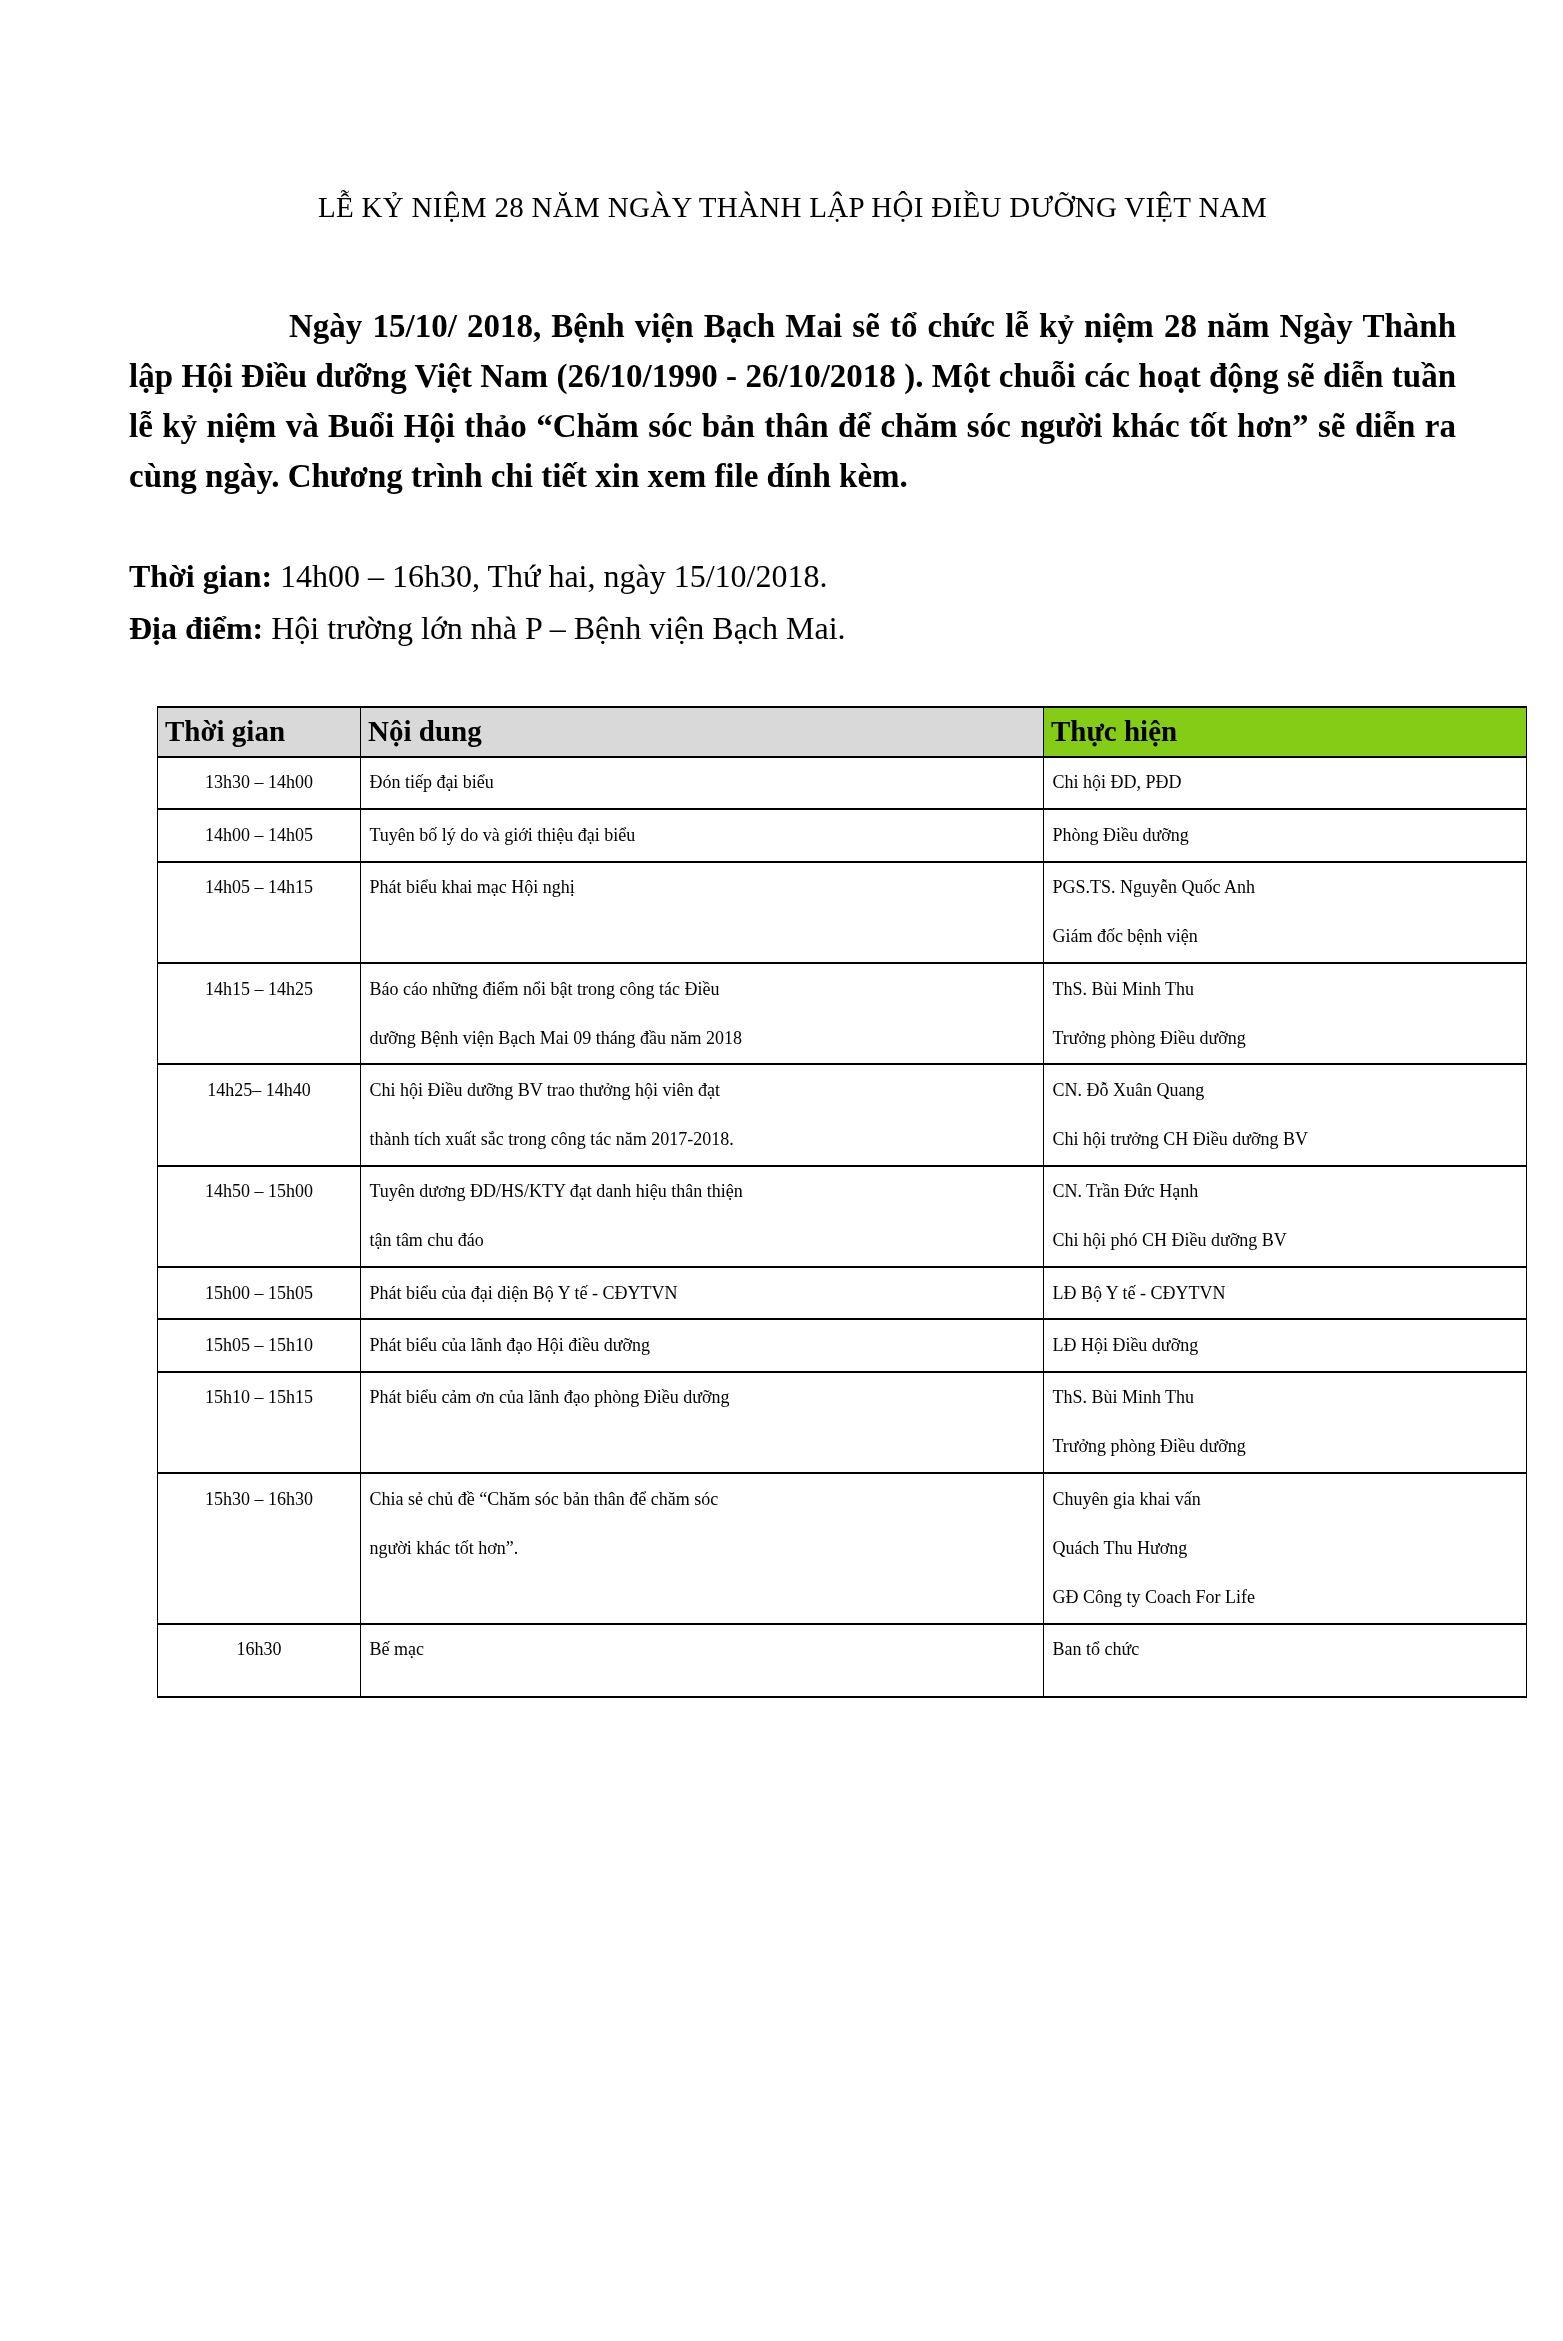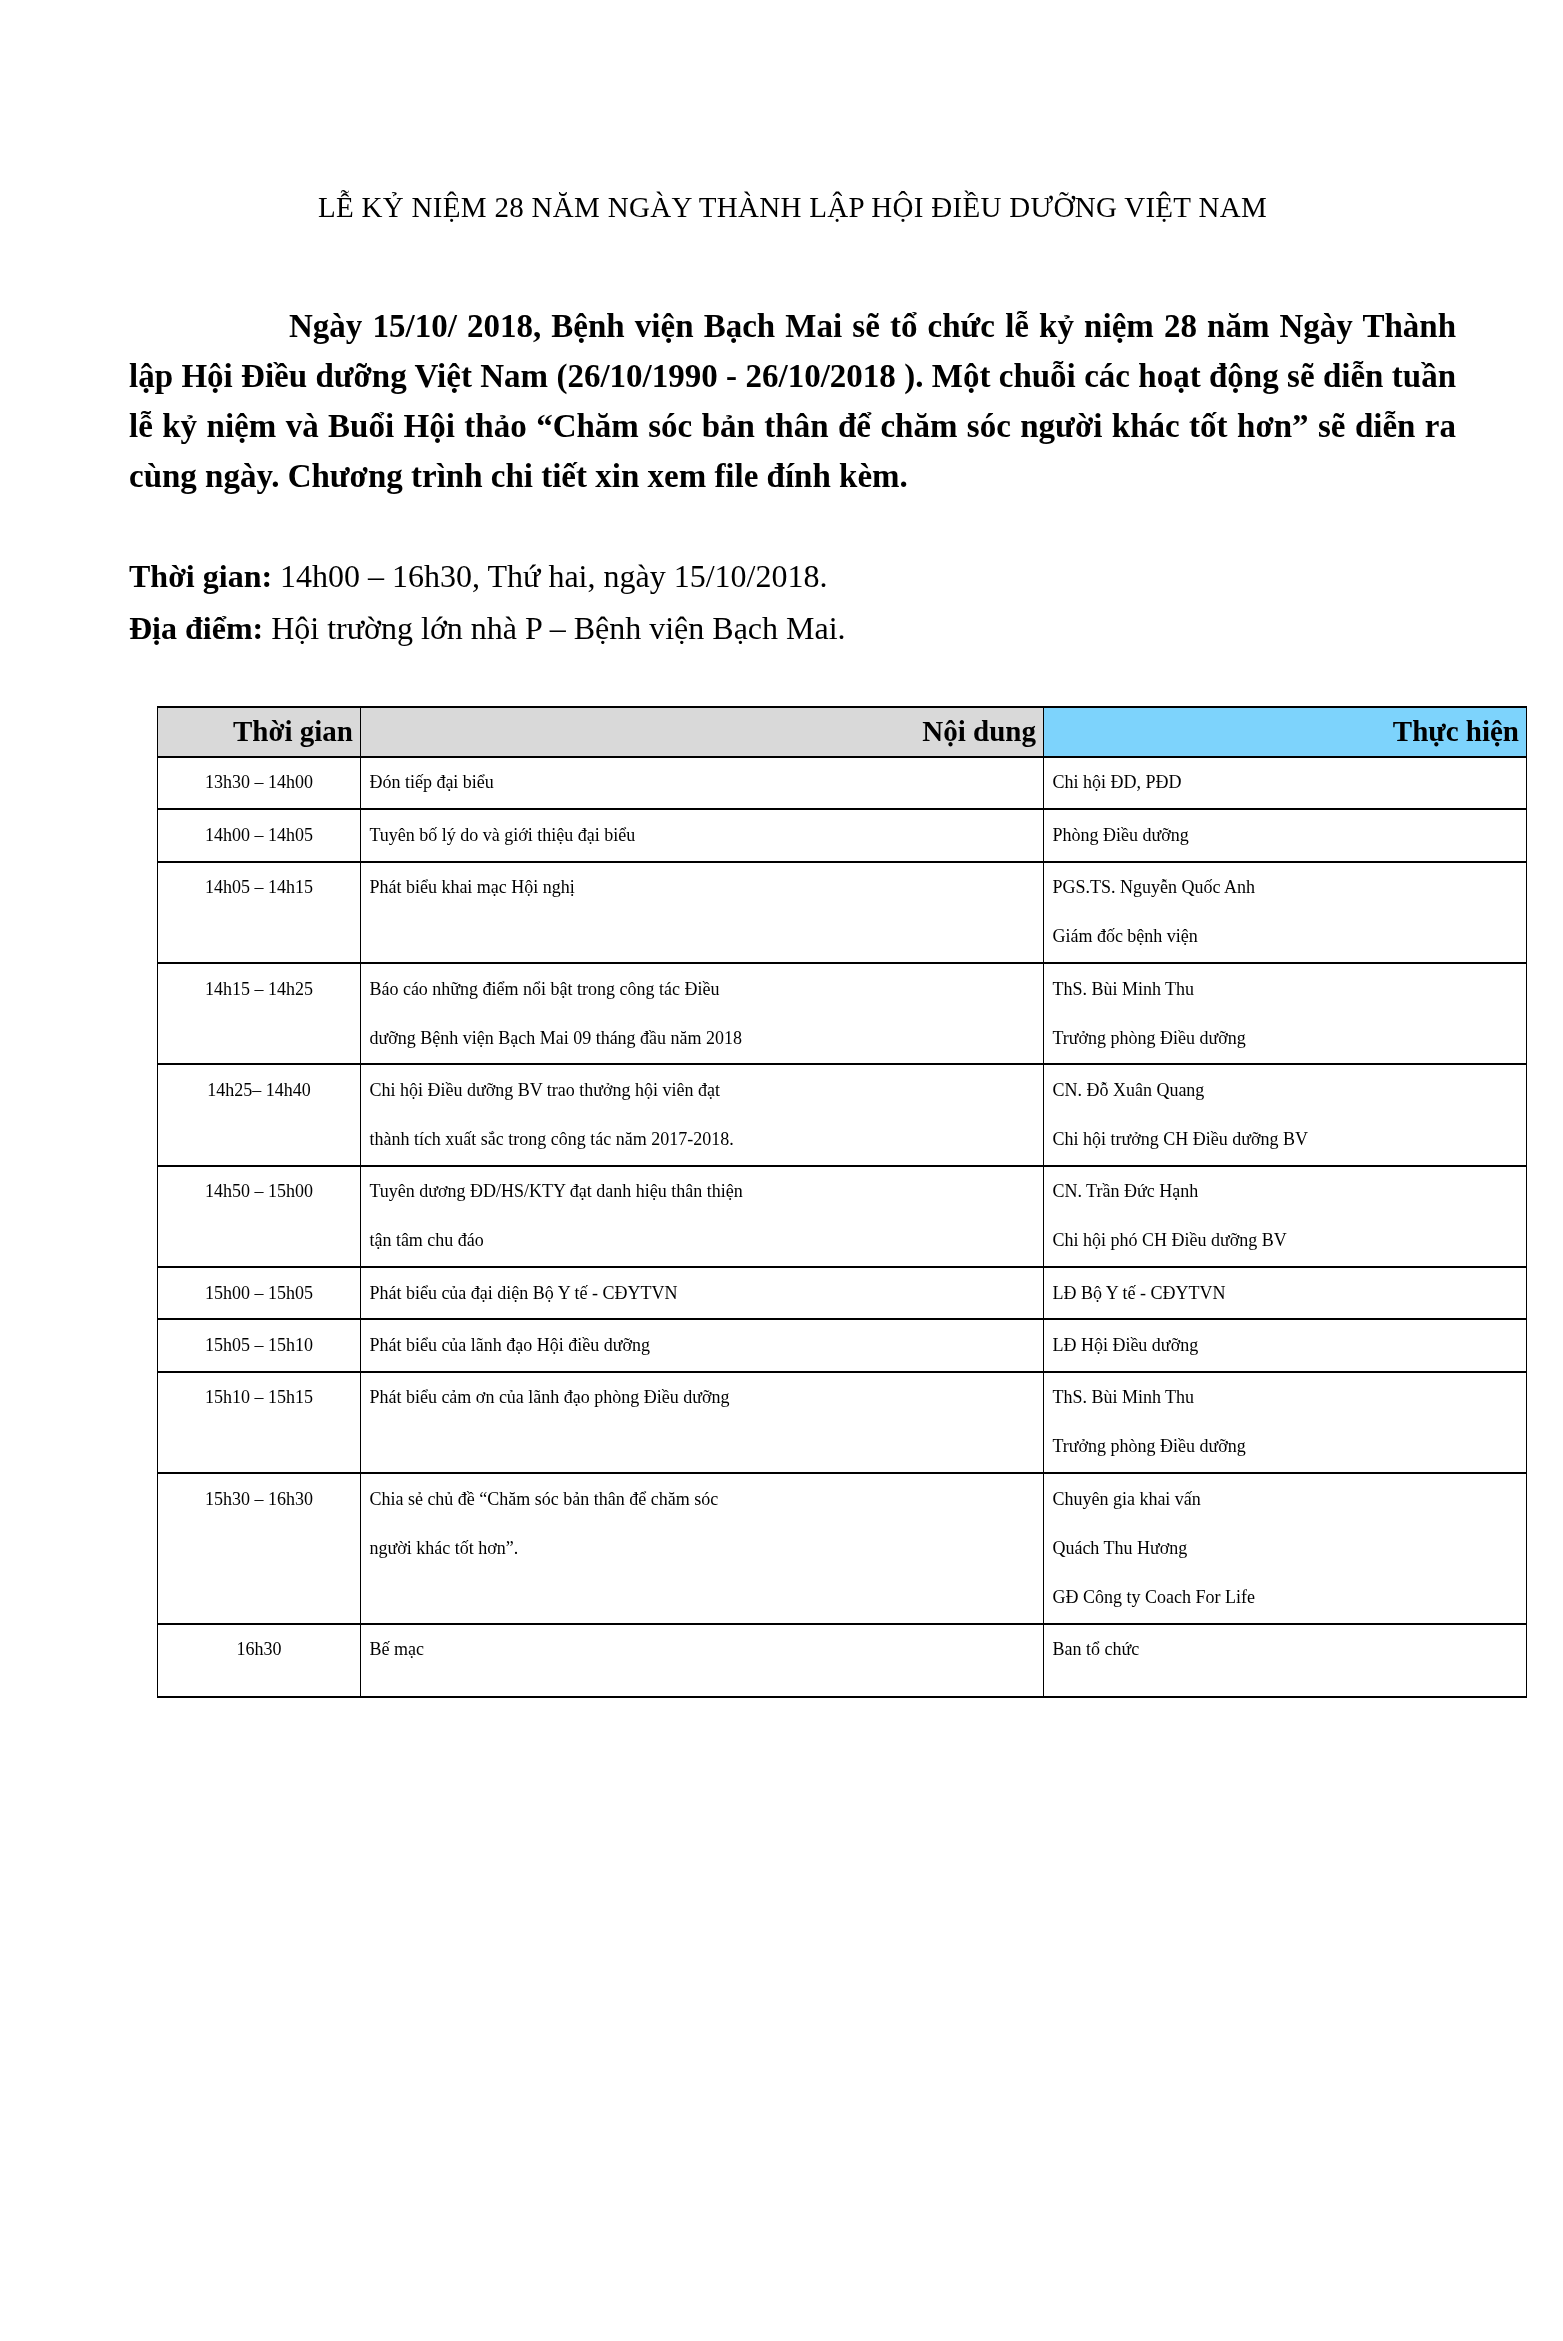--- a/index.html
+++ b/index.html
@@ -55,21 +55,21 @@
     border-right: 1.4px solid #000;
     border-top: 2.1px solid #000;
     border-bottom: 2.1px solid #000;
     vertical-align: top;
     box-sizing: border-box;
   }
   table.schedule th {
     font-size: 29px;
     line-height: 45px;
     font-weight: bold;
-    text-align: right;
+    text-align: left;
     padding: 1.4px 7px;
   }
   table.schedule td {
     font-size: 18px;
     line-height: 49px;
     padding: 0.7px 8.4px;
     white-space: pre-line;
   }
   table.schedule td.time-cell {
     text-align: center;
@@ -98,21 +98,21 @@
   <table class="schedule">
     <colgroup>
       <col class="c-time">
       <col class="c-content">
       <col class="c-exec">
     </colgroup>
     <thead>
       <tr>
         <th style="background: rgb(217, 217, 217);">Thời gian</th>
         <th style="background: rgb(217, 217, 217);">Nội dung</th>
-        <th style="background: #7dd3fc;">Thực hiện</th>
+        <th style="background: #84cc16;">Thực hiện</th>
       </tr>
     </thead>
     <tbody>
 
     <tr>
           <td class="time-cell">13h30 – 14h00</td>
           <td class="content-cell">Đón tiếp đại biểu</td>
           <td class="presenter-cell">Chi hội ĐD,  PĐD</td>
         </tr>
         <tr>

